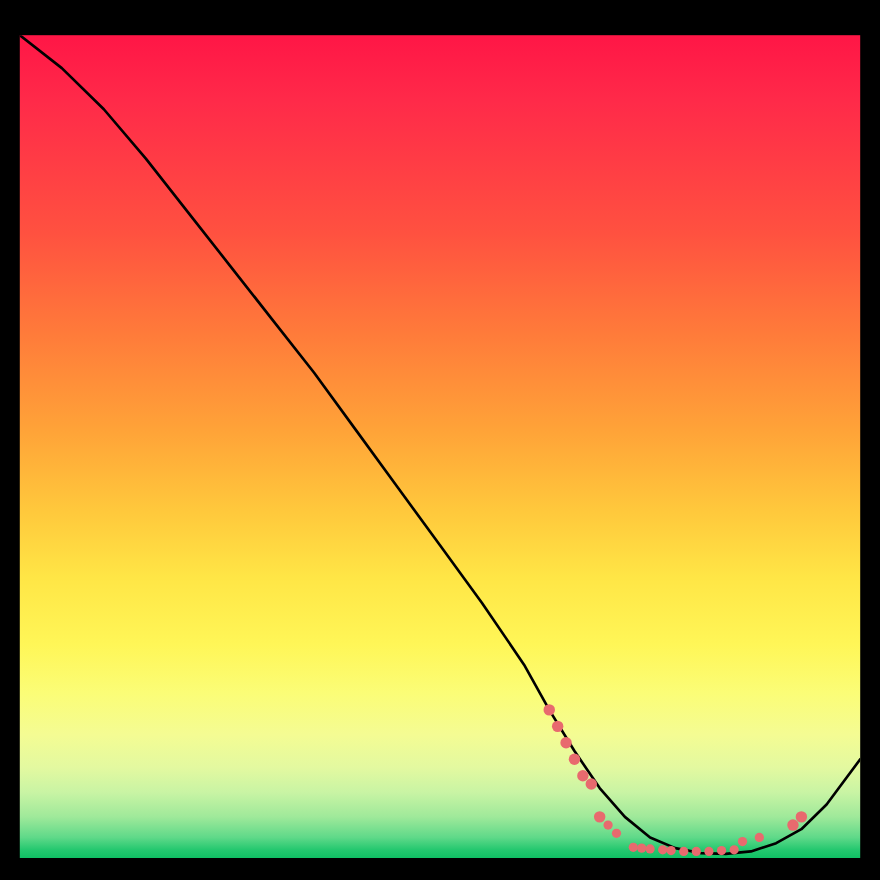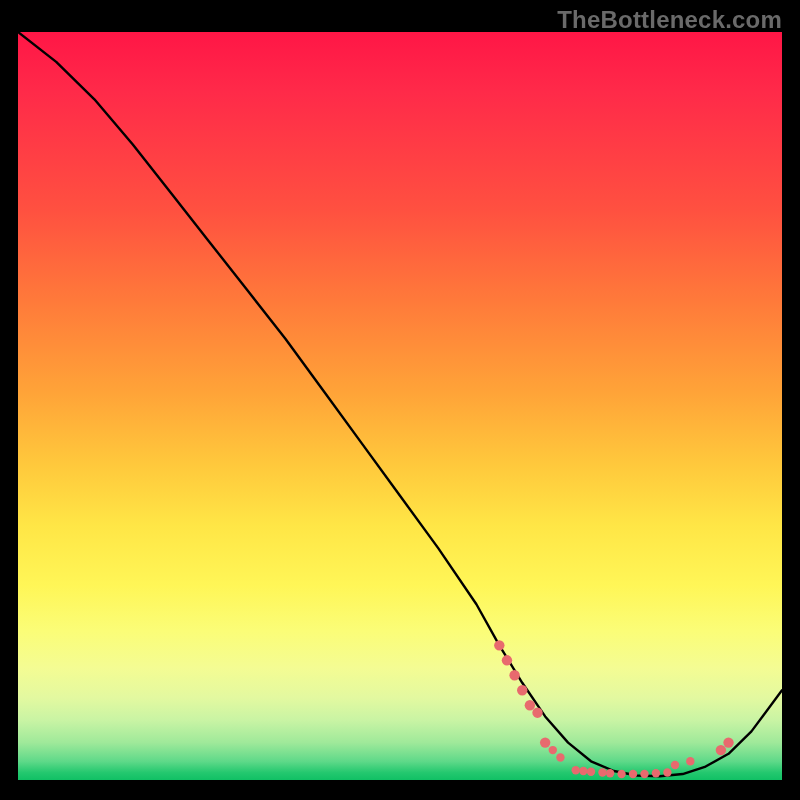--- a/index.html
+++ b/index.html
@@ -63,21 +63,20 @@
     z-index: 2;
   }
   .dot {
     fill: #e86a6e;
   }
 </style>
 </head>
 <body>
 
 <div class="frame">
-  <div class="watermark">TheBottleneck.com</div>
 
   <div class="plot">
     <svg class="curve" viewBox="0 0 764 748" preserveAspectRatio="none">
       <path id="curve-path" d="M0.00 0.00 L38.20 29.92 L76.40 67.32 L114.60 112.20 L152.80 160.82 L191.00 209.44 L229.20 258.06 L267.40 306.68 L305.60 359.04 L343.80 411.40 L382.00 463.76 L420.20 516.12 L458.40 572.22 L481.32 613.36 L504.24 650.76 L527.16 684.42 L550.08 710.60 L573.00 729.30 L595.92 739.02 L618.84 743.51 L641.76 744.26 L664.68 742.02 L687.60 734.54 L710.52 721.82 L733.44 699.38 L764.00 658.24" fill="none" stroke="#000000" stroke-width="2.4" stroke-linejoin="round" stroke-linecap="round"></path>
       <g id="dots">
           <circle cx="481.32" cy="613.36" r="5.2" class="dot"></circle>
           <circle cx="488.96" cy="628.32" r="5.2" class="dot"></circle>
           <circle cx="496.60" cy="643.28" r="5.2" class="dot"></circle>
           <circle cx="504.24" cy="658.24" r="5.2" class="dot"></circle>
           <circle cx="511.88" cy="673.20" r="5.2" class="dot"></circle>

